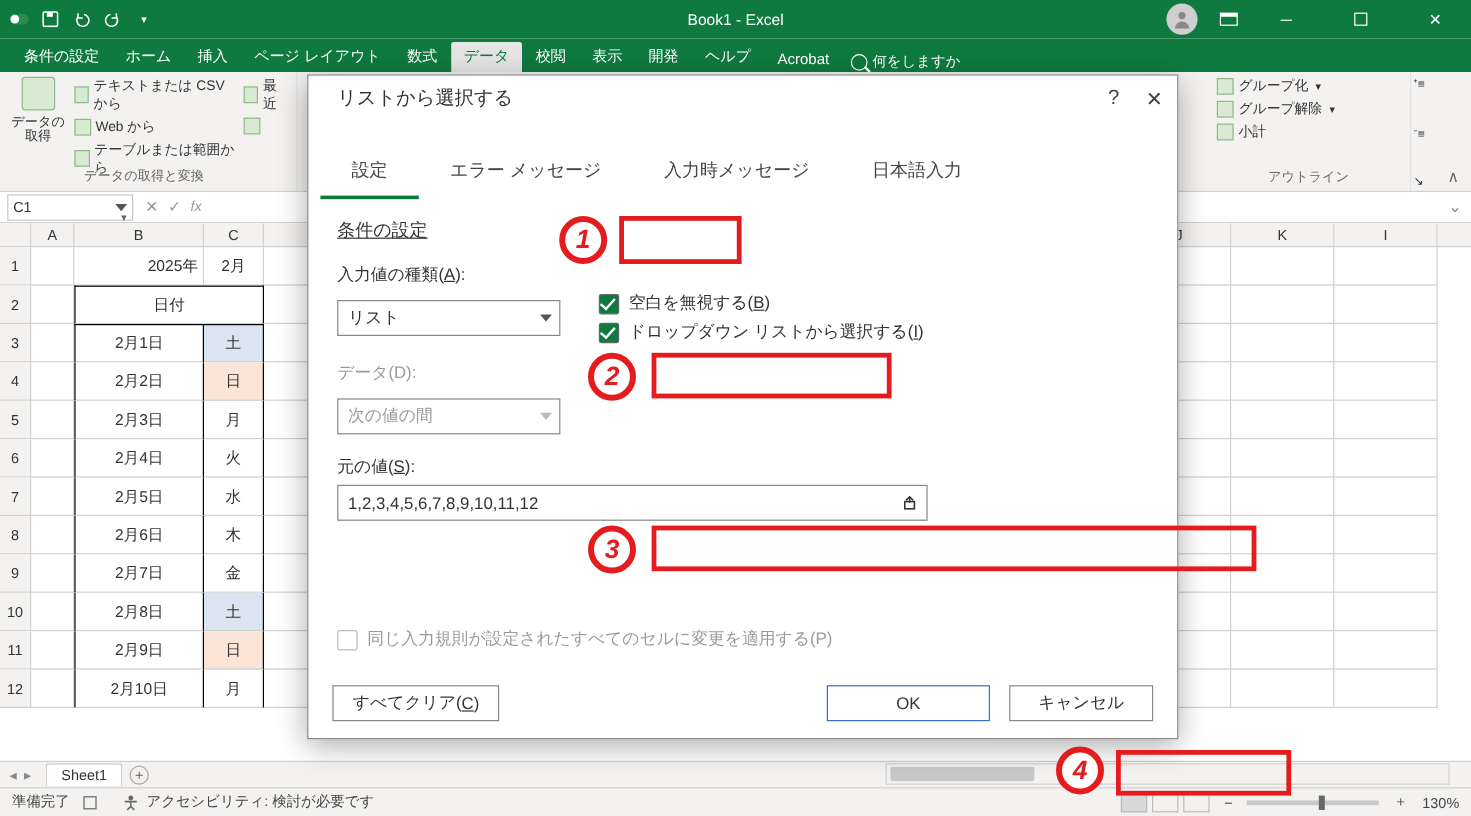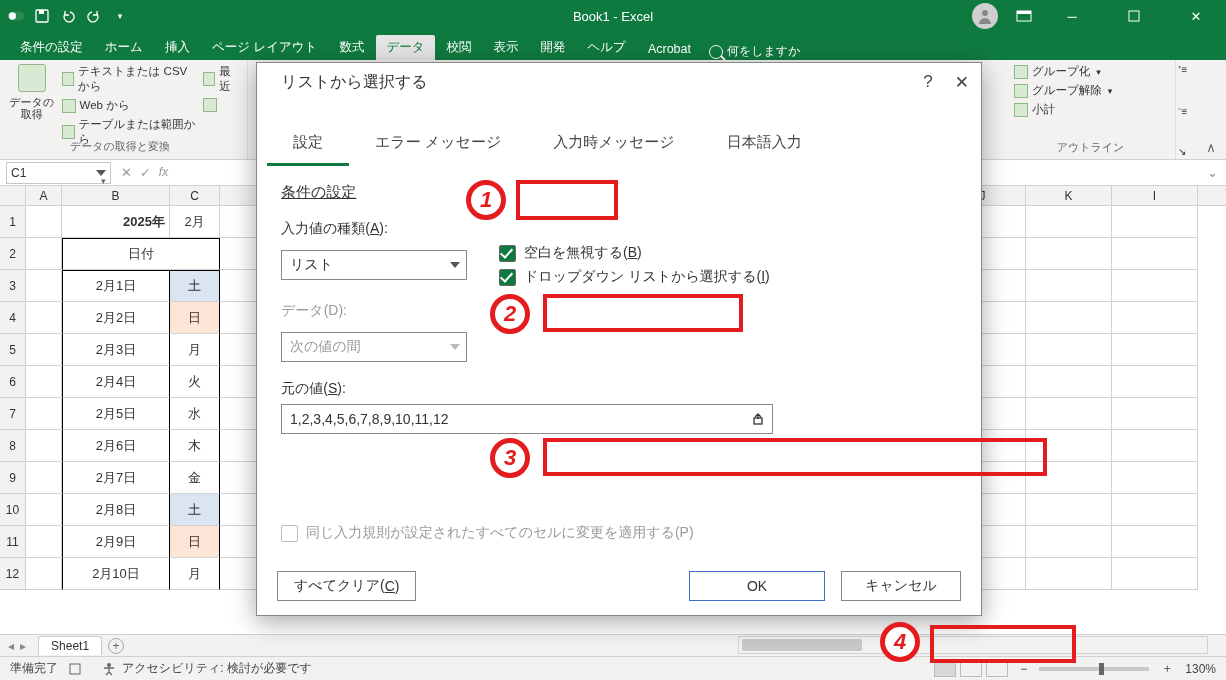--- a/index.html
+++ b/index.html
@@ -273,21 +273,21 @@
     <div class="ch cC" style="border-right:1px solid #d1d1d1;">C</div>
     <div class="ch" style="width:720px;"></div>
     <div class="ch cJ">J</div>
     <div class="ch cK">K</div>
     <div class="ch cL">I</div>
   </div>
   <div class="rows" id="rows">
       <div class="row-wrap">
         <div class="rh">1</div>
         <div class="cell cA"></div>
-        <div class="cell cB" style="border-left: none; border-right: 1px solid rgb(209, 209, 209); justify-content: flex-end; font-weight: bold;">2025年</div>
+        <div class="cell cB" style="border-left: none; border-right: 1px solid rgb(209, 209, 209); justify-content: flex-end;">2025年</div>
         <div class="cell cC " style="border-right: 1px solid rgb(209, 209, 209);">2月</div>
         <div class="cell" style="width: 720px; border-right: 1px solid rgb(209, 209, 209);"></div>
         <div class="cell cJ"></div>
         <div class="cell cK"></div>
         <div class="cell cL"></div>
       </div>
       <div class="row-wrap">
         <div class="rh">2</div>
         <div class="cell cA"></div>
         <div class="cell bordered-top" style="width:158px;justify-content:center;border-left:1px solid #000;border-right:1px solid #000;">日付</div>

